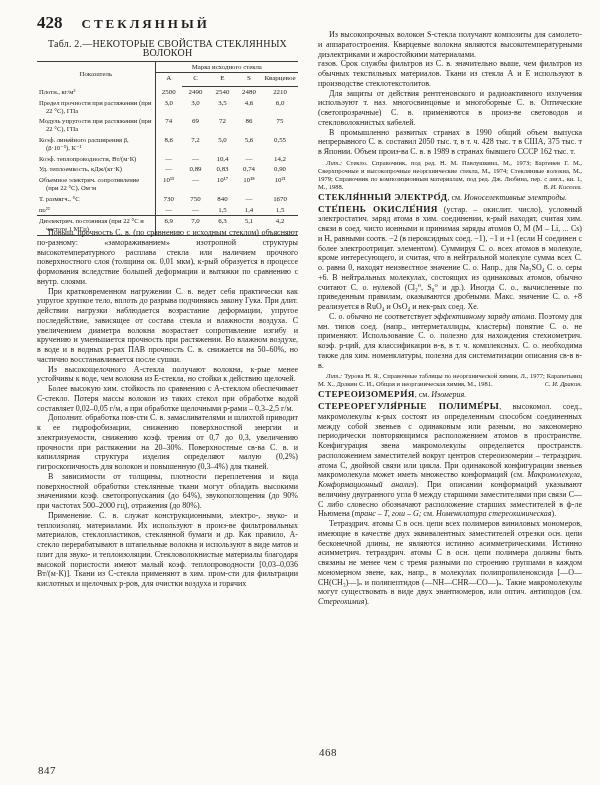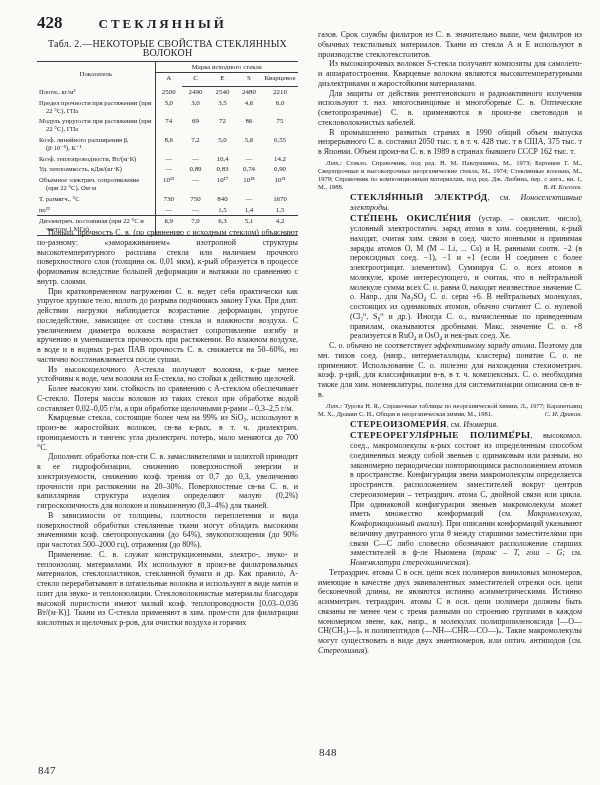--- a/index.html
+++ b/index.html
@@ -2,21 +2,21 @@
 <html><head>
 <meta charset="utf-8">
 <style>
   html,body{margin:0;padding:0;background:#e8e8e6;}
   .page{
     width:600px;height:785px;position:relative;margin:0 auto;
     background:#fbfaf7;color:#1f1f1f;overflow:hidden;
     font-family:"Liberation Serif","DejaVu Serif",serif;
   }
   
-  .header{position:absolute;top:13px;left:37px;display:flex;align-items:baseline;gap:36px;}
+  .header{position:absolute;top:13px;left:37px;display:flex;align-items:baseline;gap:19px;}
   .page-num-head{font-weight:700;font-size:17px;}
   .running-title{font-weight:700;font-size:13px;letter-spacing:3px;}
   
   .table-block{position:absolute;top:39px;left:37px;width:261px;}
   .tbl-title{font-size:10px;font-weight:400;text-align:center;line-height:9px;margin:0 0 4px 0;letter-spacing:0.2px;}
   table.props{width:261px;border-collapse:collapse;table-layout:fixed;
     border-top:1px solid #3c3c3c;border-bottom:1px solid #3c3c3c;
     font-size:6.6px;line-height:7.8px;}
   table.props th{font-weight:400;padding:1px 1px;}
   th.indicator{border-right:1px solid #3c3c3c;text-align:center;vertical-align:middle;font-size:6.8px;}
@@ -27,21 +27,21 @@
   td.val{text-align:center;vertical-align:top;padding:1.5px 0;font-size:6.9px;}
   tr.rule-above td{border-top:1px solid #3c3c3c;}
   
   .textcol{position:absolute;overflow:hidden;}
   .left-text{top:228px;left:37px;width:261px;height:504px;}
   .right-text{top:30px;left:318px;width:264px;height:707px;}
   .para{margin:0;text-align:justify;font-size:8px;line-height:9.75px;
     -webkit-hyphens:auto;hyphens:auto;}
   .para.p{text-indent:11px;}
   .para.cont{text-indent:0;}
-  .para.entry{text-indent:0;margin-top:2px;margin-left:32px;}
+  .para.entry{text-indent:0;margin-top:2px;}
   .para.lit{font-size:6.5px;line-height:8px;text-indent:8px;margin:2px 0 2px 0;}
   span.plain{}
   span.italic{font-style:italic;}
   span.lead{font-weight:400;}
   span.term{font-weight:700;font-size:9.2px;letter-spacing:0.4px;}
   span.litlead{font-style:italic;}
   span.author{float:right;font-style:italic;}
   
   .folio{position:absolute;font-size:11px;letter-spacing:0.5px;}
   .folio-left{left:38px;top:764px;}
@@ -164,37 +164,36 @@
           </tr>
         </tbody>
     </table>
   </div>
 
   <div class="textcol left-text">
       <p class="para p"><span class="plain">Повыш. прочность С. в. (по сравнению с исходным стеклом) объясняют по-разному: «замораживанием» изотропной структуры высокотемпературного расплава стекла или наличием прочного поверхностного слоя (толщина ок. 0,01 мкм), к-рый образуется в процессе формования вследствие большей деформации и вытяжки по сравнению с внутр. слоями.</span></p>
       <p class="para p"><span class="plain">При кратковременном нагружении С. в. ведет себя практически как упругое хрупкое тело, вплоть до разрыва подчиняясь закону Гука. При длит. действии нагрузки наблюдается возрастание деформации, упругое последействие, зависящее от состава стекла и влажности воздуха. С увеличением диаметра волокна возрастает сопротивление изгибу и кручению и уменьшается прочность при растяжении. Во влажном воздухе, в воде и в водных р-рах ПАВ прочность С. в. снижается на 50–60%, но частично восстанавливается после сушки.</span></p>
       <p class="para p"><span class="plain">Из высокощелочного А-стекла получают волокна, к-рые менее устойчивы к воде, чем волокна из Е-стекла, но стойки к действию щелочей.</span></p>
       <p class="para p"><span class="plain">Более высокую хим. стойкость по сравнению с А-стеклом обеспечивает С-стекло. Потеря массы волокон из таких стекол при обработке водой составляет 0,02–0,05 г/м, а при обработке щелочными р-рами – 0,3–2,5 г/м.</span></p>
-      <p class="para p"><span class="plain">Кварцевые стекла, состоящие более чем на 99% из SiO₂, используют в произ-ве жаростойких волокон, св-ва к-рых, в т. ч. диэлектрич. проницаемость и тангенс угла диэлектрич. потерь, мало меняются до 700 °С.</span></p>
       <p class="para p"><span class="plain">Дополнит. обработка пов-сти С. в. замасливателями и шлихтой приводит к ее гидрофобизации, снижению поверхностной энергии и электризуемости, снижению коэф. трения от 0,7 до 0,3, увеличению прочности при растяжении на 20–30%. Поверхностные св-ва С. в. и капиллярная структура изделия определяют малую (0,2%) гигроскопичность для волокон и повышенную (0,3–4%) для тканей.</span></p>
       <p class="para p"><span class="plain">В зависимости от толщины, плотности переплетения и вида поверхностной обработки стеклянные ткани могут обладать высокими значениями коэф. светопропускания (до 64%), звукопоглощения (до 90% при частотах 500–2000 гц), отражения (до 80%).</span></p>
       <p class="para p"><span class="lead">Применение.</span><span class="plain"> С. в. служат конструкционными, электро-, звуко- и теплоизоляц. материалами. Их используют в произ-ве фильтровальных материалов, стеклопластиков, стеклянной бумаги и др. Как правило, А-стекло перерабатывают в штапельные волокна и используют в виде матов и плит для звуко- и теплоизоляции. Стекловолокнистые материалы благодаря высокой пористости имеют малый коэф. теплопроводности [0,03–0,036 Вт/(м·К)]. Ткани из С-стекла применяют в хим. пром-сти для фильтрации кислотных и щелочных р-ров, для очистки воздуха и горячих</span></p>
     </div>
 
   <div class="textcol right-text">
+      <p class="para p"><span class="plain">Из высокопрочных волокон S-стекла получают композиты для самолето- и аппаратостроения. Кварцевые волокна являются высокотемпературными диэлектриками и жаростойкими материалами.</span></p>
       <p class="para cont"><span class="plain">газов. Срок службы фильтров из С. в. значительно выше, чем фильтров из обычных текстильных материалов. Ткани из стекла А и Е используют в производстве стеклотекстолитов.</span></p>
-      <p class="para p"><span class="plain">Из высокопрочных волокон S-стекла получают композиты для самолето- и аппаратостроения. Кварцевые волокна являются высокотемпературными диэлектриками и жаростойкими материалами.</span></p>
       <p class="para p"><span class="plain">Для защиты от действия рентгеновского и радиоактивного излучения используют т. наз. многосвинцовые и многоборные С. в. Оптические (светопрозрачные) С. в. применяются в произ-ве световодов и стекловолокнистых кабелей.</span></p>
       <p class="para p"><span class="plain">В промышленно развитых странах в 1990 общий объем выпуска непрерывного С. в. составил 2050 тыс. т, в т. ч. 428 тыс. т в США, 375 тыс. т в Японии. Объем произ-ва С. в. в 1989 в странах бывшего СССР 162 тыс. т.</span></p>
       <p class="para lit"><span class="litlead">Лит.:</span><span class="plain"> Стекло. Справочник, под ред. Н. М. Павлушкина, М., 1973; Бартенев Г. М., Сверхпрочные и высокопрочные неорганические стекла, М., 1974; Стеклянные волокна, М., 1979; Справочник по композиционным материалам, под ред. Дж. Любина, пер. с англ., кн. 1, М., 1988. </span><span class="author">В. И. Киселев.</span></p>
       <p class="para entry"><span class="term">СТЕКЛЯ́ННЫЙ ЭЛЕКТРО́Д</span><span class="plain">, см. </span><span class="italic">Ионоселективные электроды.</span></p>
       <p class="para entry"><span class="term">СТЕ́ПЕНЬ ОКИСЛЕ́НИЯ</span><span class="plain"> (устар. – окислит. число), условный электростатич. заряд атома в хим. соединении, к-рый находят, считая хим. связи в соед. чисто ионными и принимая заряды атомов О, М (М – Li, ... Cs) и Н, равными соотв. −2 (в пероксидных соед. −1), −1 и +1 (если Н соединен с более электроотрицат. элементом). Суммируя С. о. всех атомов в молекуле, кроме интересующего, и считая, что в нейтральной молекуле сумма всех С. о. равна 0, находят неизвестное значение С. о. Напр., для Na₂SO₄ С. о. серы +6. В нейтральных молекулах, состоящих из одинаковых атомов, обычно считают С. о. нулевой (Cl₂⁰, S₈⁰ и др.). Иногда С. о., вычисленные по приведенным правилам, оказываются дробными. Макс. значение С. о. +8 реализуется в RuO₄ и OsO₄ и нек-рых соед. Хе.</span></p>
       <p class="para p"><span class="plain">С. о. обычно не соответствует </span><span class="italic">эффективному заряду атома</span><span class="plain">. Поэтому для мн. типов соед. (напр., интерметаллиды, кластеры) понятие С. о. не применяют. Использование С. о. полезно для нахождения стехиометрич. коэф. р-ций, для классификации в-в, в т. ч. комплексных. С. о. необходима также для хим. номенклатуры, полезна для систематизации описания св-в в-в.</span></p>
       <p class="para lit"><span class="litlead">Лит.:</span><span class="plain"> Турова Н. Я., Справочные таблицы по неорганической химии, Л., 1977; Карапетьянц М. Х., Дракин С. И., Общая и неорганическая химия, М., 1981. </span><span class="author">С. И. Дракин.</span></p>
       <p class="para entry"><span class="term">СТЕРЕОИЗОМЕРИ́Я</span><span class="plain">, см. </span><span class="italic">Изомерия.</span></p>
       <p class="para entry"><span class="term">СТЕРЕОРЕГУЛЯ́РНЫЕ ПОЛИМЕ́РЫ</span><span class="plain">, высокомол. соед., макромолекулы к-рых состоят из определенным способом соединенных между собой звеньев с одинаковым или разным, но закономерно периодически повторяющимся расположением атомов в пространстве. Конфигурация звена макромолекулы определяется пространств. расположением заместителей вокруг центров стереоизомерии – тетраэдрич. атома С, двойной связи или цикла. При одинаковой конфигурации звеньев макромолекула может иметь множество конформаций (см. </span><span class="italic">Макромолекула, Конформационный анализ</span><span class="plain">). При описании конформаций указывают величину двугранного угла θ между старшими заместителями при связи С—С либо словесно обозначают расположение старших заместителей в ф-ле Ньюмена (</span><span class="italic">транс – Т, гош – G;</span><span class="plain"> см. </span><span class="italic">Номенклатура стереохимическая</span><span class="plain">).</span></p>
       <p class="para p"><span class="plain">Тетраэдрич. атомы С в осн. цепи всех полимеров виниловых мономеров, имеющие в качестве двух эквивалентных заместителей отрезки осн. цепи бесконечной длины, не являются истинно асимметрическими. Истинно асимметрич. тетраэдрич. атомы С в осн. цепи полимера должны быть связаны не менее чем с тремя разными по строению группами в каждом мономерном звене, как, напр., в молекулах полипропиленоксида [—О—СН(СН₃)—]ₙ и полипептидов (—NH—CHR—CO—)ₙ. Такие макромолекулы могут существовать в виде двух энантиомеров, или оптич. антиподов (см. </span><span class="italic">Стереохимия</span><span class="plain">).</span></p>
     </div>
 
   <div class="folio folio-left">847</div>
-  <div class="folio folio-right">848</div>
+  <div class="folio folio-right">468</div>
 
 </div>
 
 </body></html>

